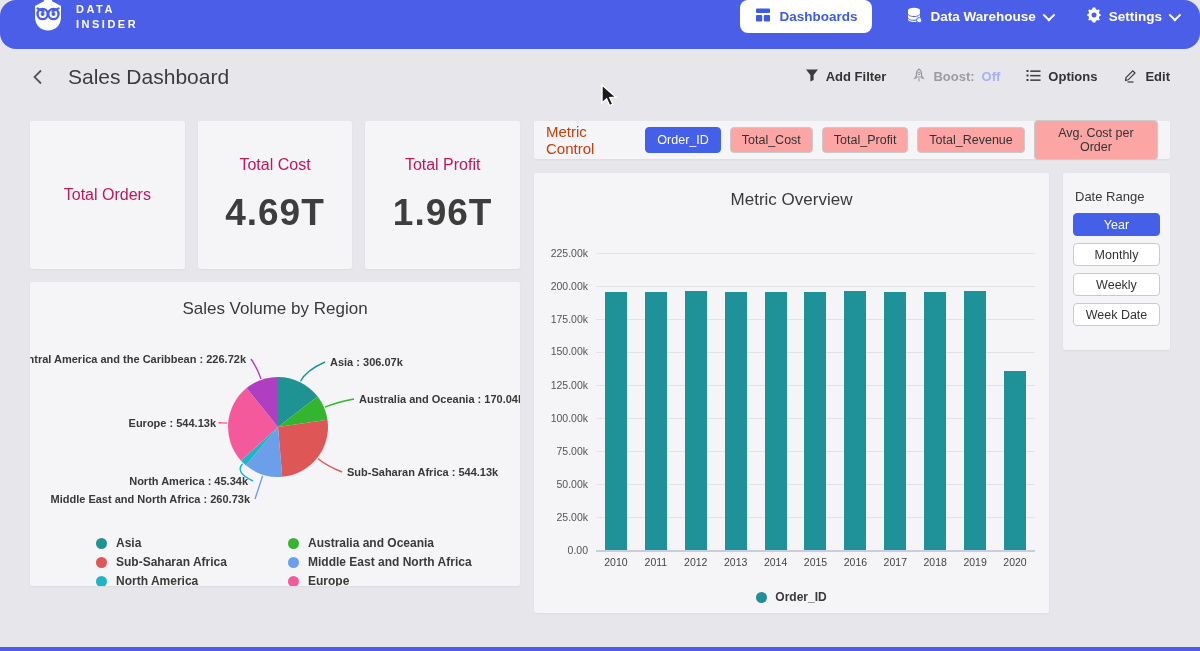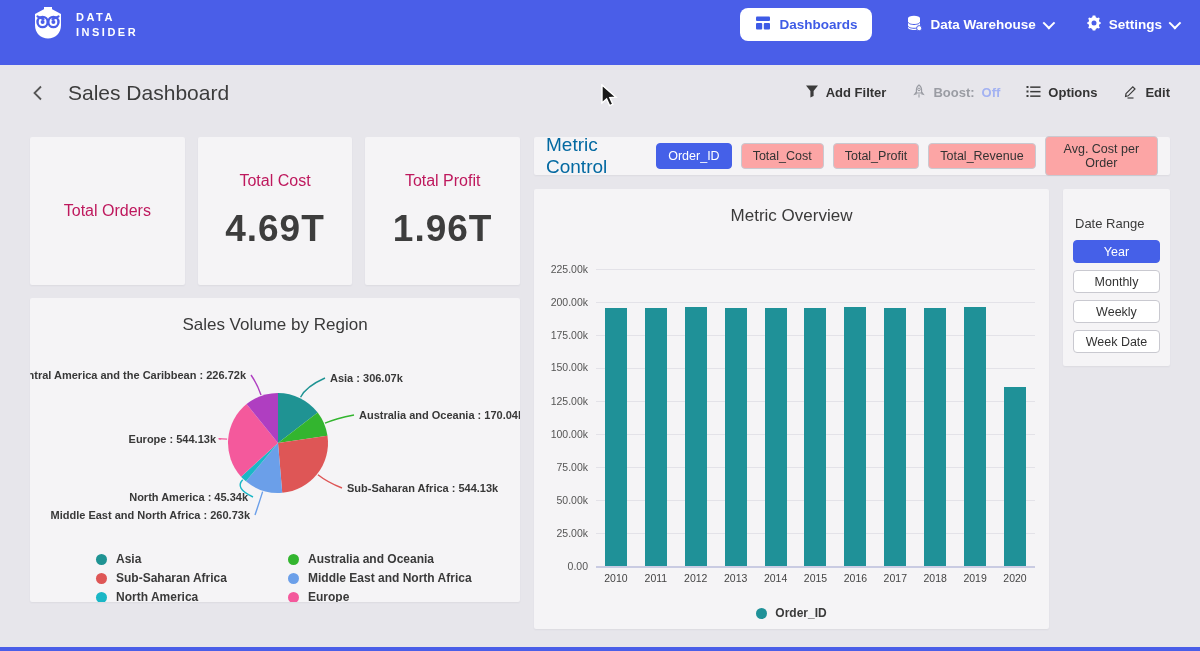--- a/index.html
+++ b/index.html
@@ -1,20 +1,20 @@
 <!DOCTYPE html>
 <html><head>
 <meta charset="utf-8">
 <style>
   * { margin:0; padding:0; box-sizing:border-box; }
   html,body { width:1200px; height:651px; overflow:hidden; }
   body { background:#e7e6eb; font-family:"Liberation Sans", sans-serif; position:relative; }
 
   
-  .topbar { height:65px; background:#4a5ee8; display:flex; align-items:center; justify-content:space-between; padding:0 22px 16px 30px; }
+  .topbar { height:49px; background:#4a5ee8; display:flex; align-items:center; justify-content:space-between; padding:0 22px 16px 30px;border-radius:16px; }
   .brand { display:flex; align-items:center; gap:10px; }
   .brand-text { color:#fff; font-size:11px; font-weight:bold; letter-spacing:2.5px; line-height:1.35; }
   .nav-right { display:flex; align-items:center; gap:34px; }
   .pill { background:#fff; border:none; border-radius:8px; padding:7px 15px; display:flex; align-items:center; gap:8px; color:#3e5be6; font-size:13.5px; font-weight:bold; cursor:pointer; }
   .nav-item { display:flex; align-items:center; gap:7px; color:#fff; font-size:13.5px; font-weight:bold; cursor:pointer; }
   .chev { width:9px; height:9px; border-right:2px solid #fff; border-bottom:2px solid #fff; transform:rotate(45deg) translateY(-2px); display:inline-block; }
 
   
   .titlebar { height:55px; display:flex; align-items:center; justify-content:space-between; padding:0 30px; }
   .tb-left { display:flex; align-items:center; gap:22px; }
@@ -38,42 +38,42 @@
 
   
   .pie-card { margin-top:13px; height:304px; overflow:hidden; }
   .chart-title { text-align:center; font-size:17px; color:#3a3a3a; padding-top:17px; height:52px; }
   .pie-legend { display:grid; grid-template-columns:192px auto; row-gap:5px; column-gap:0; margin:2px 0 0 66px; }
   .pl-item { display:flex; align-items:center; gap:9px; font-size:12px; font-weight:bold; color:#3a3a3a; }
   .pl-dot { width:11px; height:11px; border-radius:50%; flex:none; }
 
   
   .metric-bar { height:38px; display:flex; align-items:center; gap:9px; padding:0 12px; }
-  .metric-label { font-size:19px; font-weight:500; color:#0369a1; margin-right:6px; }
+  .metric-label { font-size:15px; font-weight:500; color:#c2410c; margin-right:6px; }
   .mbtn { background:#fca5a5; border:1px solid #c9c9d0; border-radius:4px; padding:5px 11px; font-size:12.5px; color:#333; font-family:inherit; cursor:pointer; }
   .mbtn.sel { background:#4560e8; border-color:#4560e8; color:#fff; }
 
   .right-row { display:flex; gap:14px; margin-top:14px; }
 
   
   .bar-card { flex:1; height:440px; }
   .bc-wrap { margin:28px 14px 0 62px; position:relative; height:297px; }
   .grid-line { position:absolute; left:0; right:0; height:1px; background:#e3e2e8; }
   .grid-line.zero { background:#c9cbe2; height:2px; }
   .ytick { position:absolute; right:calc(100% + 8px); width:52px; text-align:right; font-size:10.5px; color:#555; }
   .bars { position:absolute; left:0; right:0; top:0; bottom:0; display:flex; }
   .bar-slot { flex:1; display:flex; align-items:flex-end; justify-content:center; }
   .bar { width:22px; }
   .xrow { display:flex; margin:6px 14px 0 62px; }
   .xlab { flex:1; text-align:center; font-size:10.5px; color:#444; }
   .bc-legend { display:flex; align-items:center; justify-content:center; gap:8px; margin-top:22px; font-size:12px; font-weight:bold; color:#3a3a3a; }
   .bc-dot { width:11px; height:11px; border-radius:50%; }
 
   
-  .dr-card { width:107px; flex:none; height:177px; padding:25px 10px; }
+  .dr-card { width:107px; flex:none; height:177px; padding:14px 10px; }
   .dr-title { font-size:13px; color:#3a3a3a; margin:2px 0 9px 2px; }
   .drbtn { display:block; width:100%; background:#fff; border:1px solid #c9c9d0; border-radius:4px; height:23px; font-size:12.5px; color:#333; font-family:inherit; margin-bottom:7px; cursor:pointer; }
   .drbtn.sel { background:#4560e8; border-color:#4560e8; color:#fff; }
 
   .footer-line { position:absolute; left:0; right:0; bottom:0; height:4px; background:#4a5ee8; }
   .cursor { position:absolute; left:599px; top:84px; z-index:50; pointer-events:none; }
   svg text { font-family:"Liberation Sans", sans-serif; }
 </style>
 </head>
 <body>

